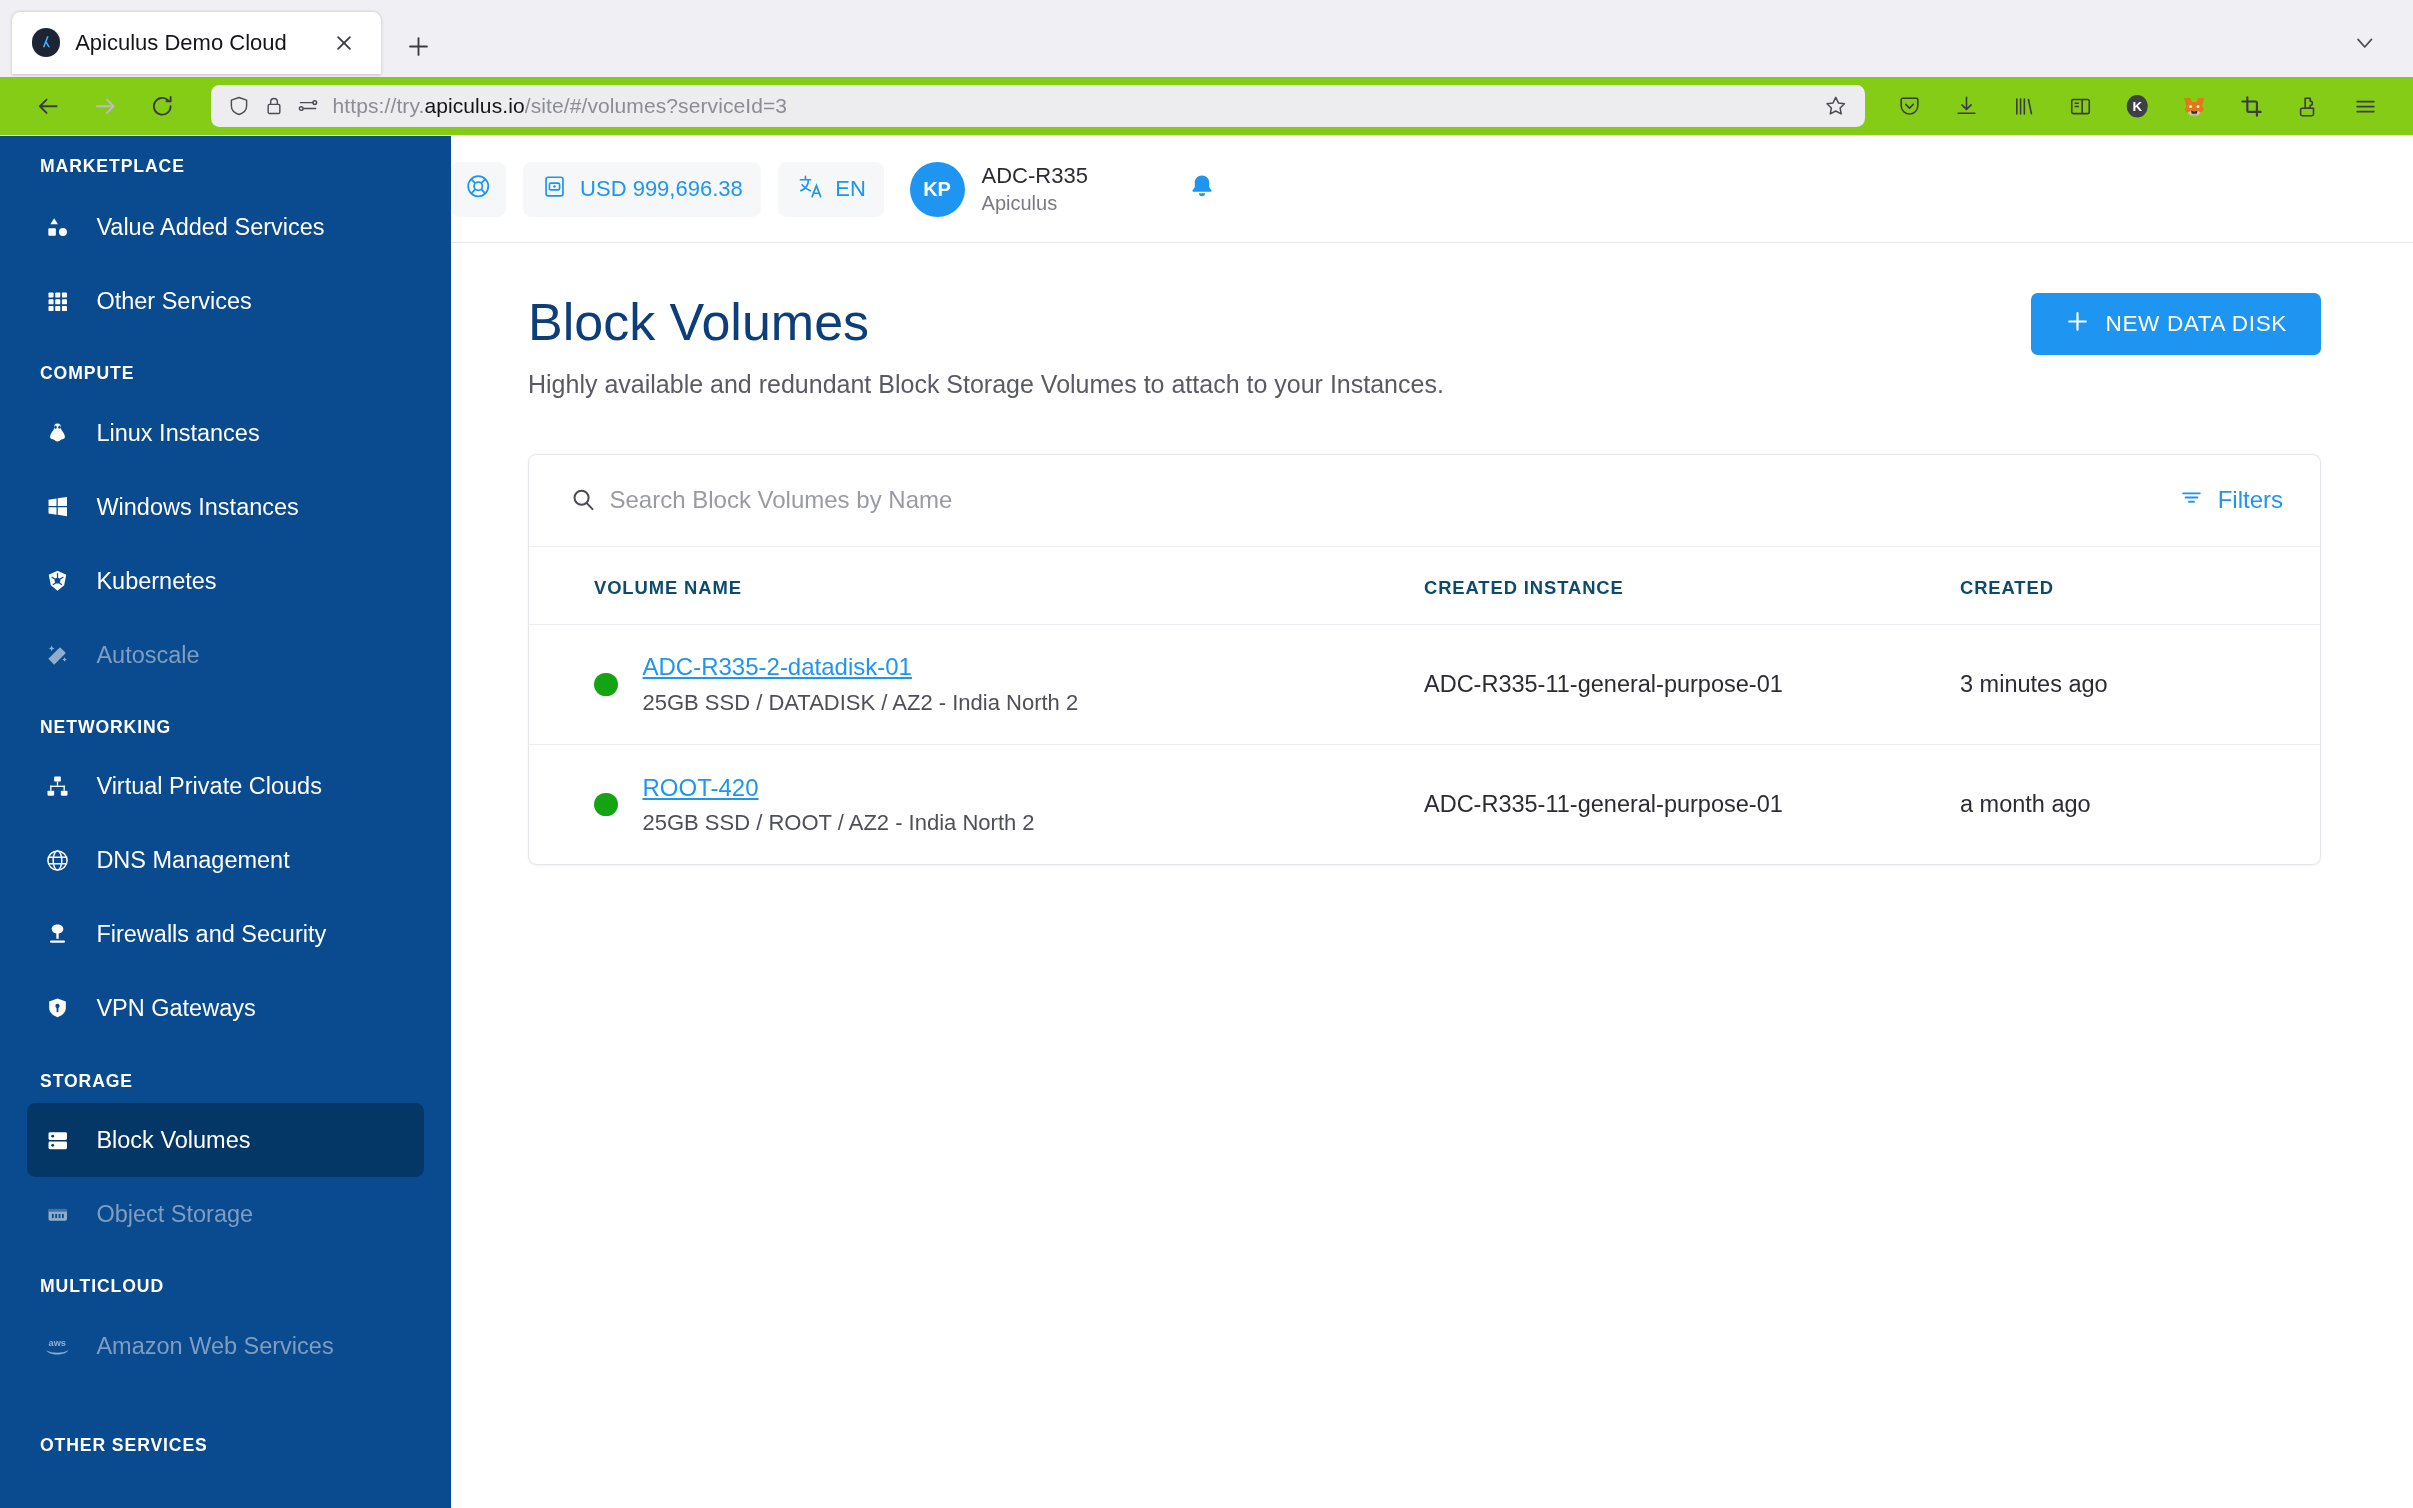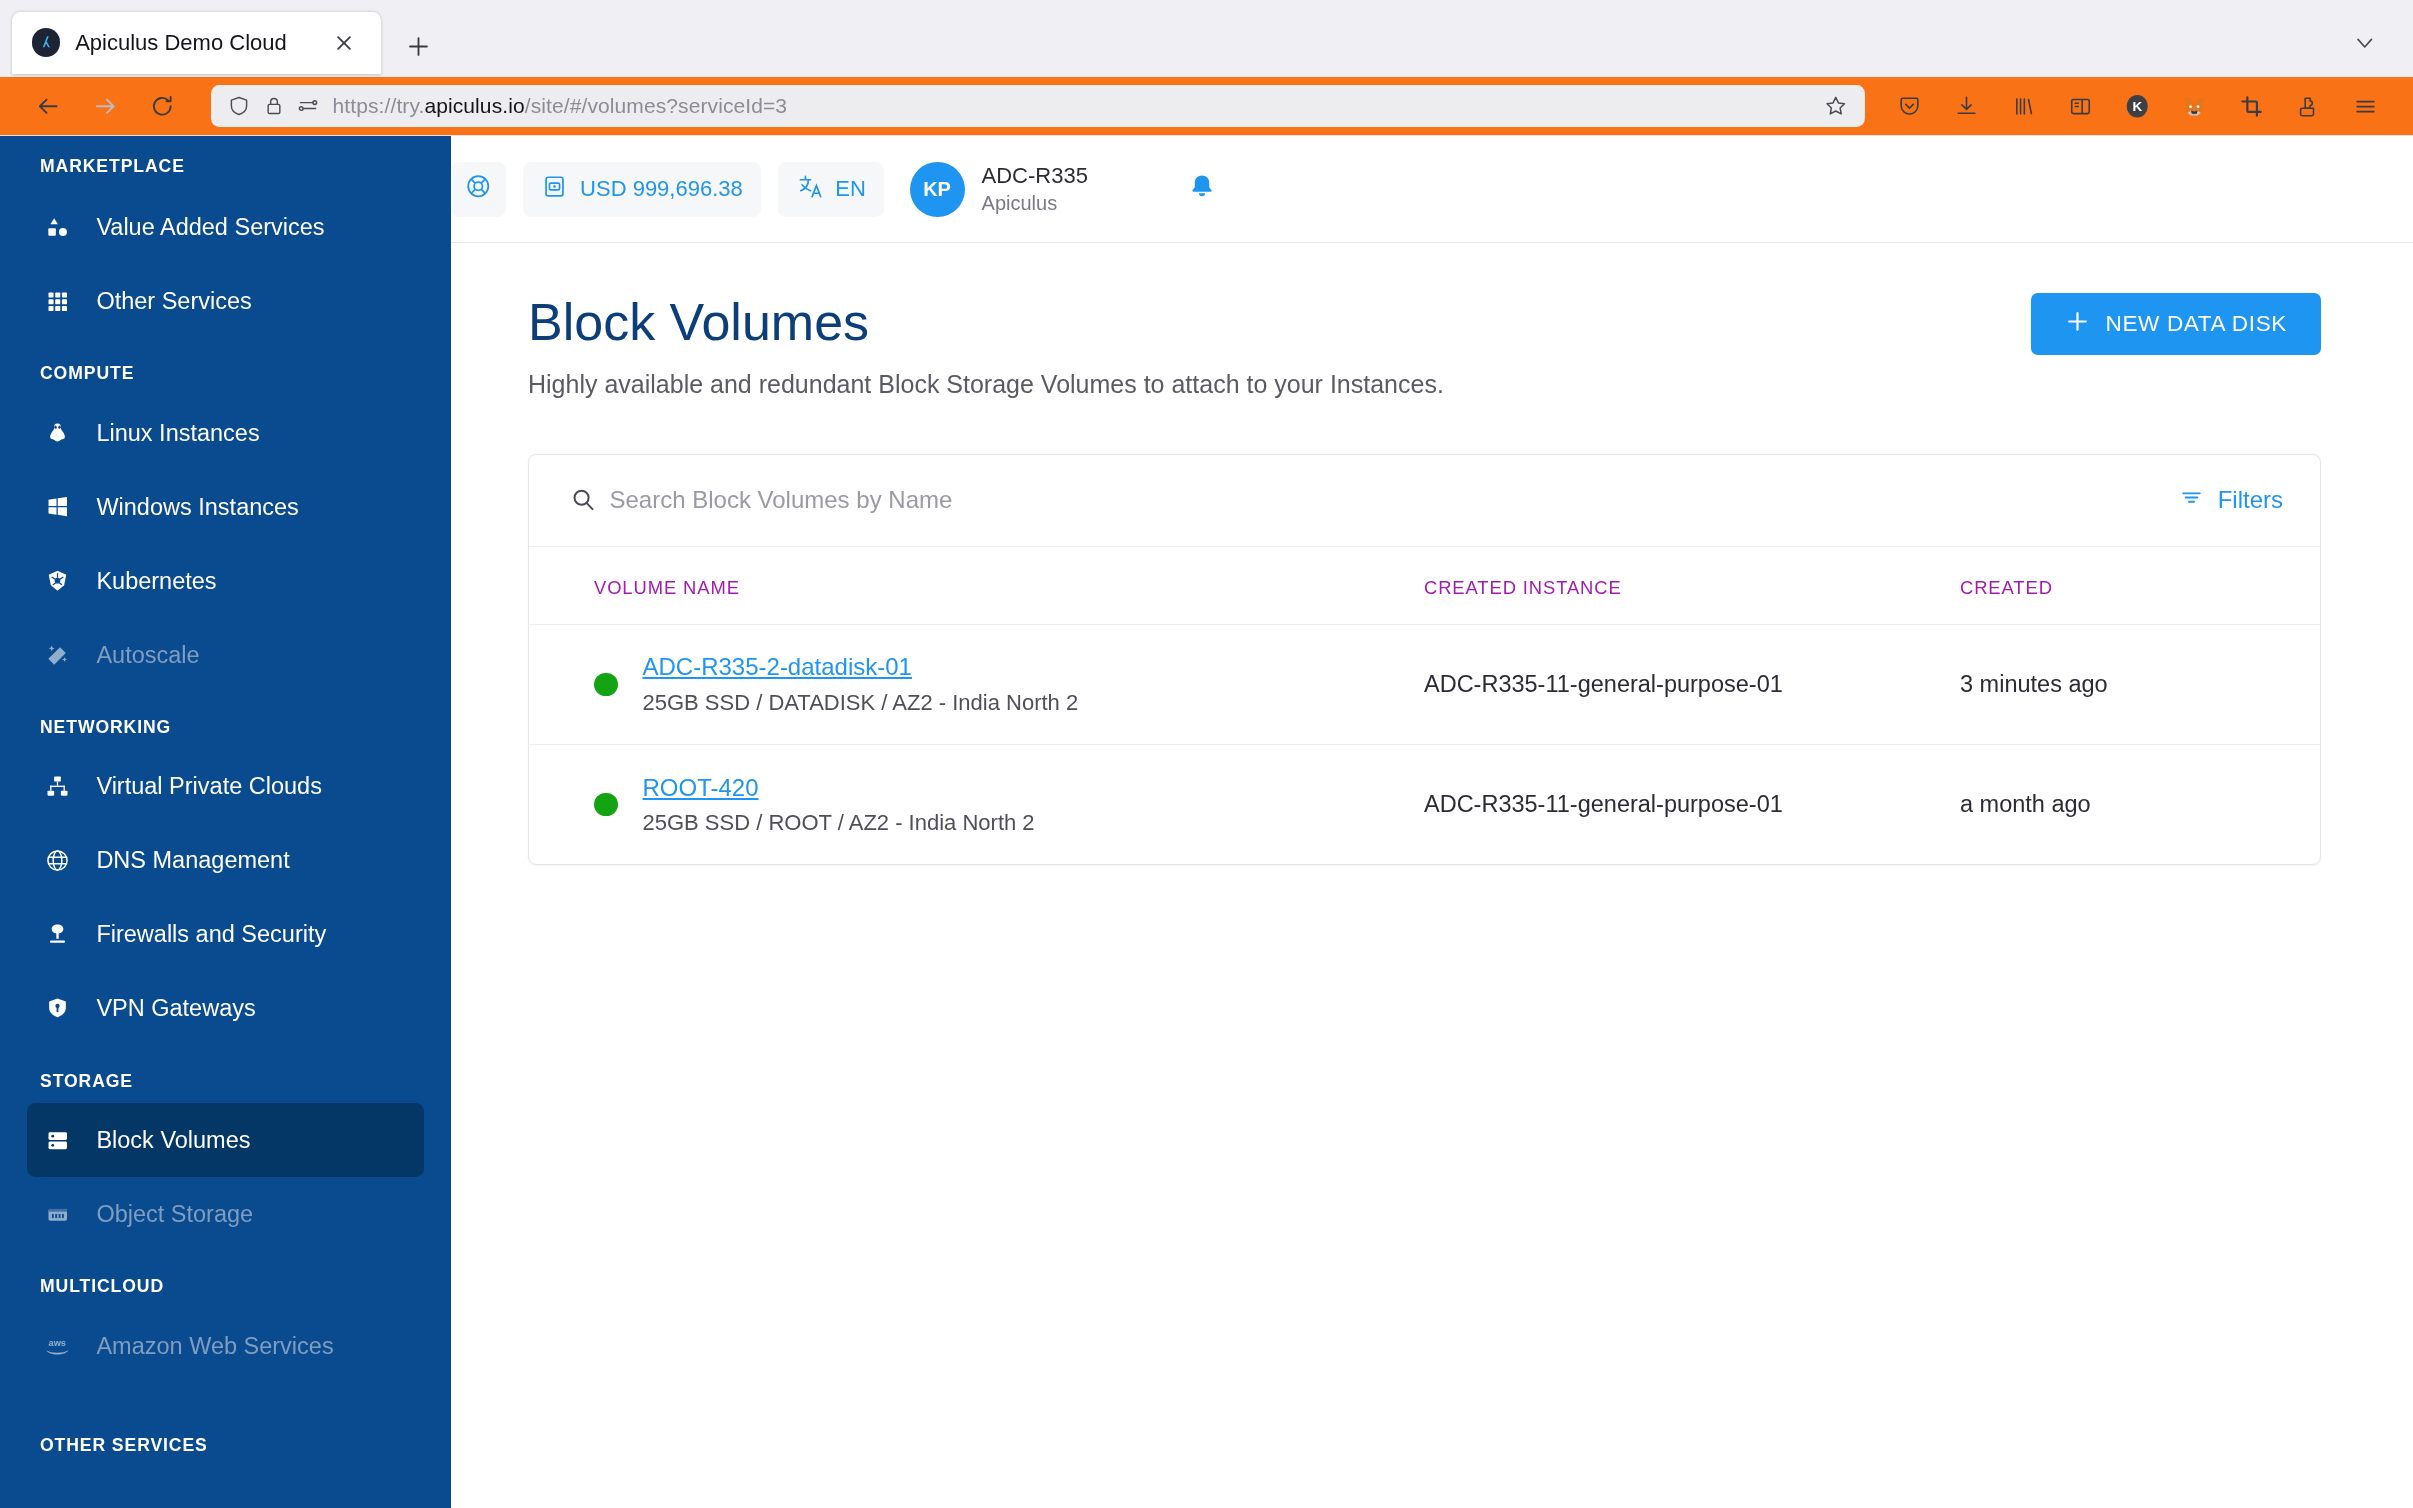--- a/index.html
+++ b/index.html
@@ -45,21 +45,21 @@
     color: #3a3a41;
   }
   .tabstrip-right {
     position: absolute; right: 25px; bottom: 13.4px;
     width: 47px; height: 42px;
     display: flex; align-items: center; justify-content: center;
     color: #4a4a52;
   }
 
   .navbar {
-    height: 59px; flex: 0 0 59px; background: #f97316;
+    height: 59px; flex: 0 0 59px; background: #84cc16;
     display: flex; align-items: center; padding: 0 22px;
     border-bottom: 0.8px solid #e3e3e7;
   }
   .navbtn {
     width: 52px; height: 52px; margin-right: 5px;
     display: flex; align-items: center; justify-content: center;
     color: #3b3b42;
   }
   .navbtn.disabled { color: #bcbcc4; }
 
@@ -161,21 +161,21 @@
   }
   .search-input::placeholder { color: #9a9aa4; }
   .filters-btn {
     display: flex; align-items: center; gap: 13.4px;
     color: #1e95f0; font-size: 24px;
   }
 
   table.vol { width: 100%; border-collapse: collapse; }
   table.vol th {
     text-align: left; font-size: 18.4px; letter-spacing: 0.9px;
-    color: #a21caf; font-weight: 400; padding: 30px 0 25px 0;
+    color: #0c4a6e; font-weight: 700; padding: 30px 0 25px 0;
   }
   table.vol th.c1 { padding-left: 65px; }
   table.vol td { padding: 28.5px 0; vertical-align: middle; border-top: 0.8px solid #ebedf0; }
   table.vol tr.hdr th { border-bottom: 0.8px solid #ebedf0; }
   .volcell { display: flex; align-items: center; gap: 25px; padding-left: 65px; }
   .dot { width: 23.5px; height: 23.5px; border-radius: 50%; background: #13a313; flex: 0 0 23.5px; }
   .vol-lines { display: flex; flex-direction: column; gap: 8.4px; }
   .vol-name { font-size: 24px; color: #1e95f0; }
   .vol-meta { font-size: 22px; color: #4f4f59; }
   .cell-text { font-size: 23.5px; color: #2b2b33; }

